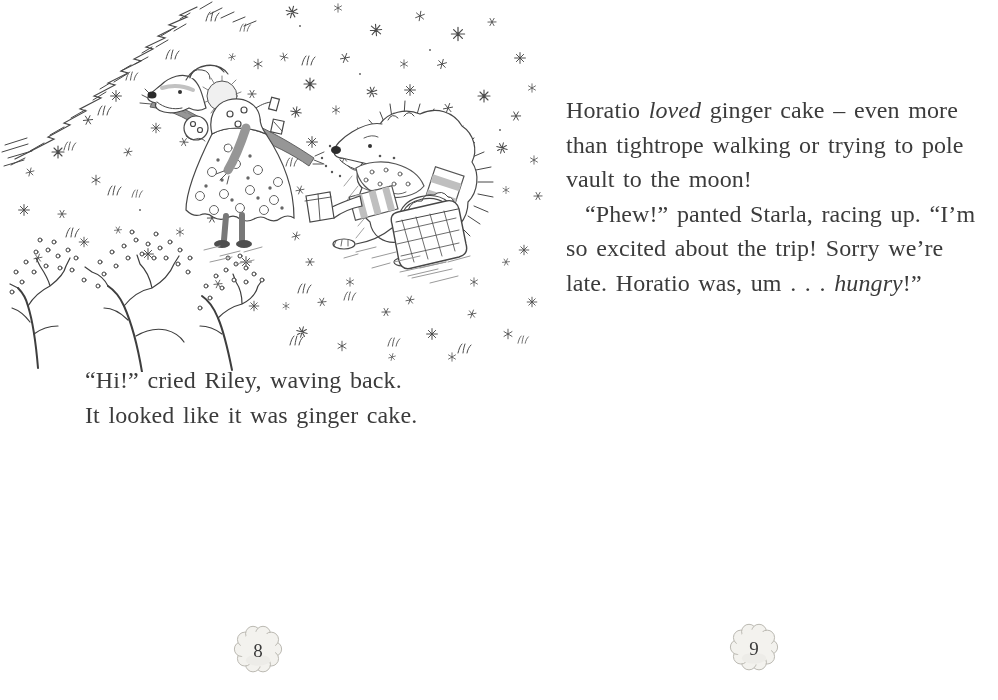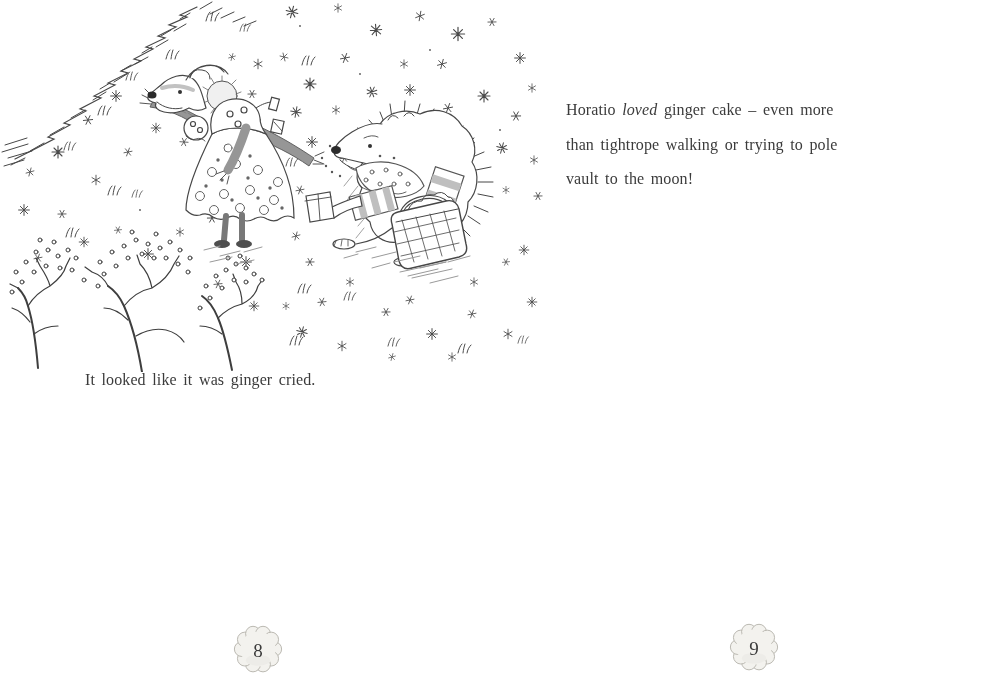--- a/index.html
+++ b/index.html
@@ -4,21 +4,21 @@
 <style>
   html,body{margin:0;padding:0;}
   body{
     width:998px;height:700px;background:#ffffff;position:relative;overflow:hidden;
     font-family:"Liberation Serif", serif;color:#3b3b3b;
   }
   .spread{position:absolute;inset:0;}
   .illustration{position:absolute;left:0;top:0;width:545px;height:372px;}
   .text-col{
     position:absolute;width:430px;
-    font-size:16px;line-height:34.6px;letter-spacing:.1px;word-spacing:2.5px;
+    font-size:24px;line-height:34.6px;letter-spacing:.1px;word-spacing:2.5px;
   }
   .text-col p{margin:0;}
   .text-col p.ind{text-indent:19px;}
   #left-text{left:66px;top:363px;}
   #right-text{left:566px;top:93px;}
   em{font-style:italic;}
   .badge{position:absolute;width:50px;height:50px;}
   #badge-8{left:233px;top:625px;}
   #badge-9{left:729px;top:623px;}
   .badge svg{position:absolute;left:0;top:0;width:50px;height:50px;}
@@ -367,25 +367,27 @@
         <path d="M396,222 L458,209" stroke-width="1"></path>
         <path d="M402,220 l12,42 M416,217 l12,42 M430,214 l12,42 M444,211 l11,40 M394,232 l62,-14 M397,244 l62,-14 M401,256 l58,-13" stroke-width="0.8"></path>
         <path d="M400,272 l46,-10 M412,278 l40,-9 M430,283 l28,-7" stroke="#9a9a9a" stroke-width="1"></path>
       </g>
 
       <path d="M356,252 l20,-5 M372,258 l24,-6 M394,262 l26,-6 M344,258 l14,-4 M420,268 l26,-6 M448,262 l22,-6 M408,276 l30,-7 M372,268 l18,-5" stroke="#9a9a9a" stroke-width="1"></path>
     </g>
   </svg>
 
   <div id="left-text" class="text-col">
-      <p class="ind">It looked like it was ginger cried.</p>
+      <p class="ind">“Hi!” cried Riley, waving back.</p>
+      <p class="ind">It looked like it was ginger cake.</p>
     </div>
 
   <div id="right-text" class="text-col">
       <p>Horatio <em>loved</em> ginger cake – even more<br>than tightrope walking or trying to pole<br>vault to the moon!</p>
+      <p class="ind">“Phew!” panted Starla, racing up. “I’m<br>so excited about the trip! Sorry we’re<br>late. Horatio was, um . . . <em>hungry</em>!”</p>
     </div>
 
   <div class="badge" id="badge-8">
     <svg viewBox="0 0 54 54">
       <g fill="#f3f2ee" stroke="#b5b3ac" stroke-width="1">
         <circle cx="44.5" cy="26" r="8"></circle>
           <circle cx="41.2" cy="36.3" r="8"></circle>
           <circle cx="32.4" cy="42.6" r="8"></circle>
           <circle cx="21.6" cy="42.6" r="8"></circle>
           <circle cx="12.8" cy="36.3" r="8"></circle>

